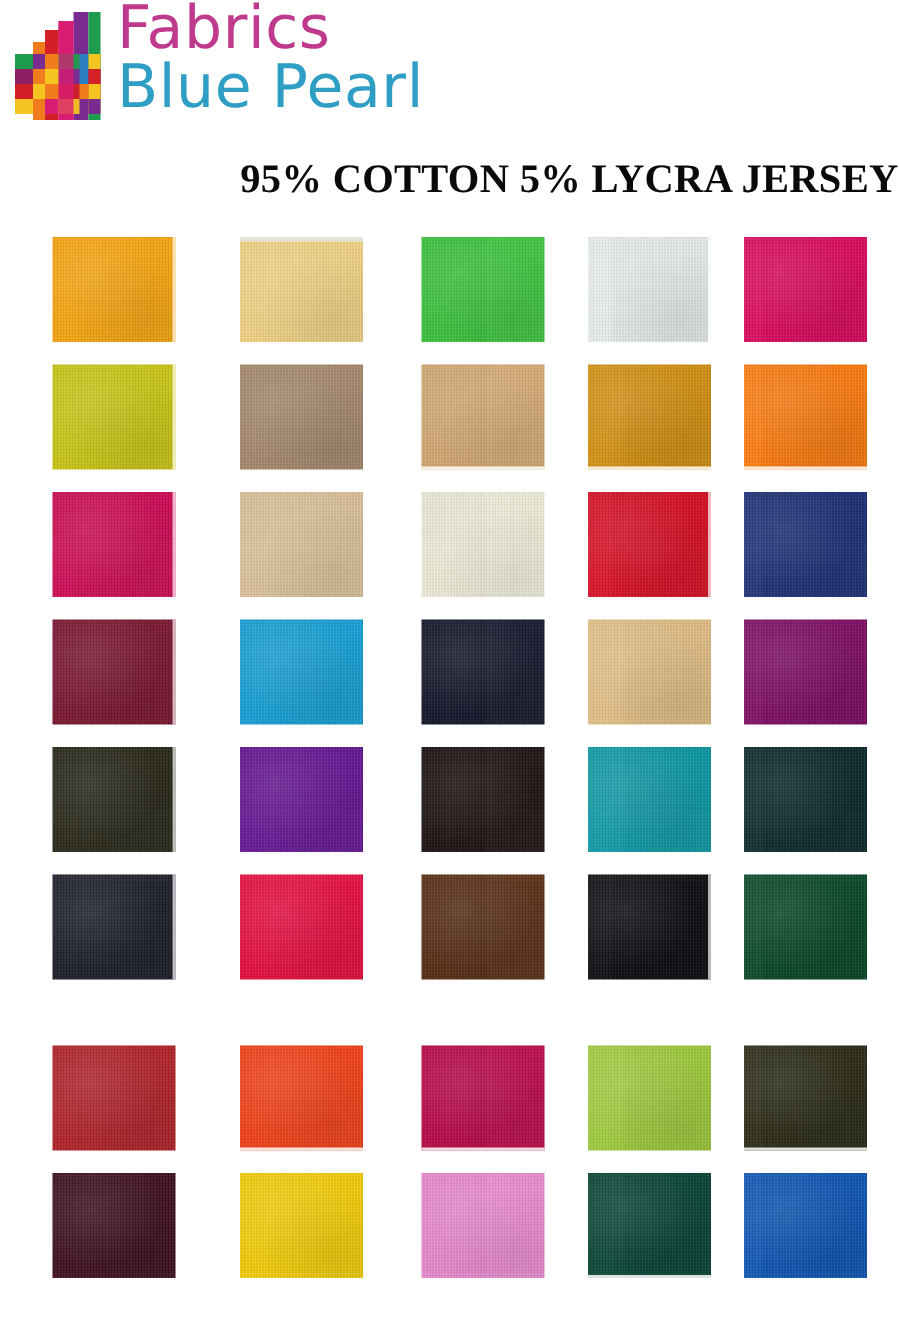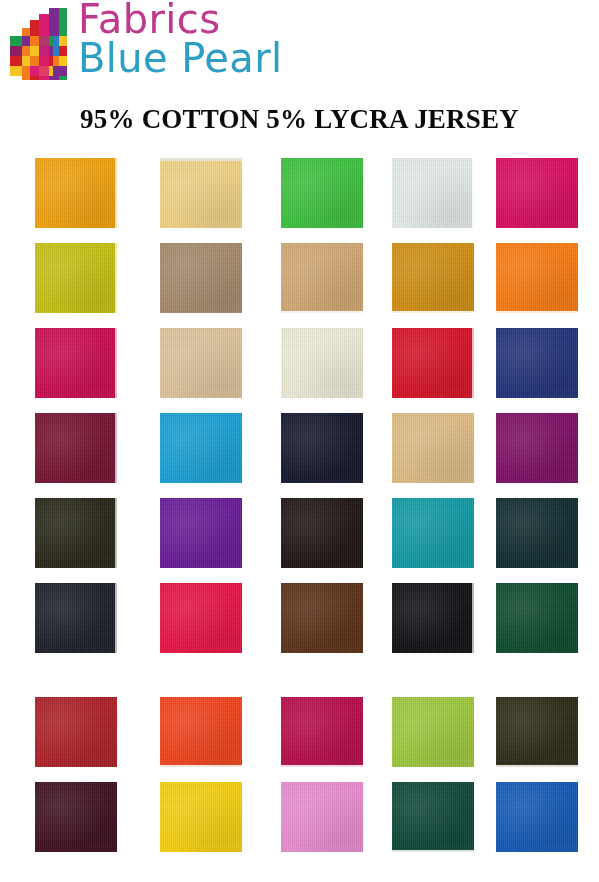--- a/index.html
+++ b/index.html
@@ -51,21 +51,21 @@
   }
   #brand-line-1 { color: #2e9ec4; }
   #brand-line-2 { color: #bf3a8d; margin-top: -4px; }
 
   
   #card-title {
     position: absolute;
     left: 0;
     top: 104px;
     width: 599px;
-    text-align: center;
+    text-align: right;
     font-family: "Liberation Serif", serif;
     font-weight: 700;
     font-size: 27px;
     letter-spacing: 0.2px;
     color: #0a0a0a;
     white-space: nowrap;
   }
 
   
   #swatch-grid {

